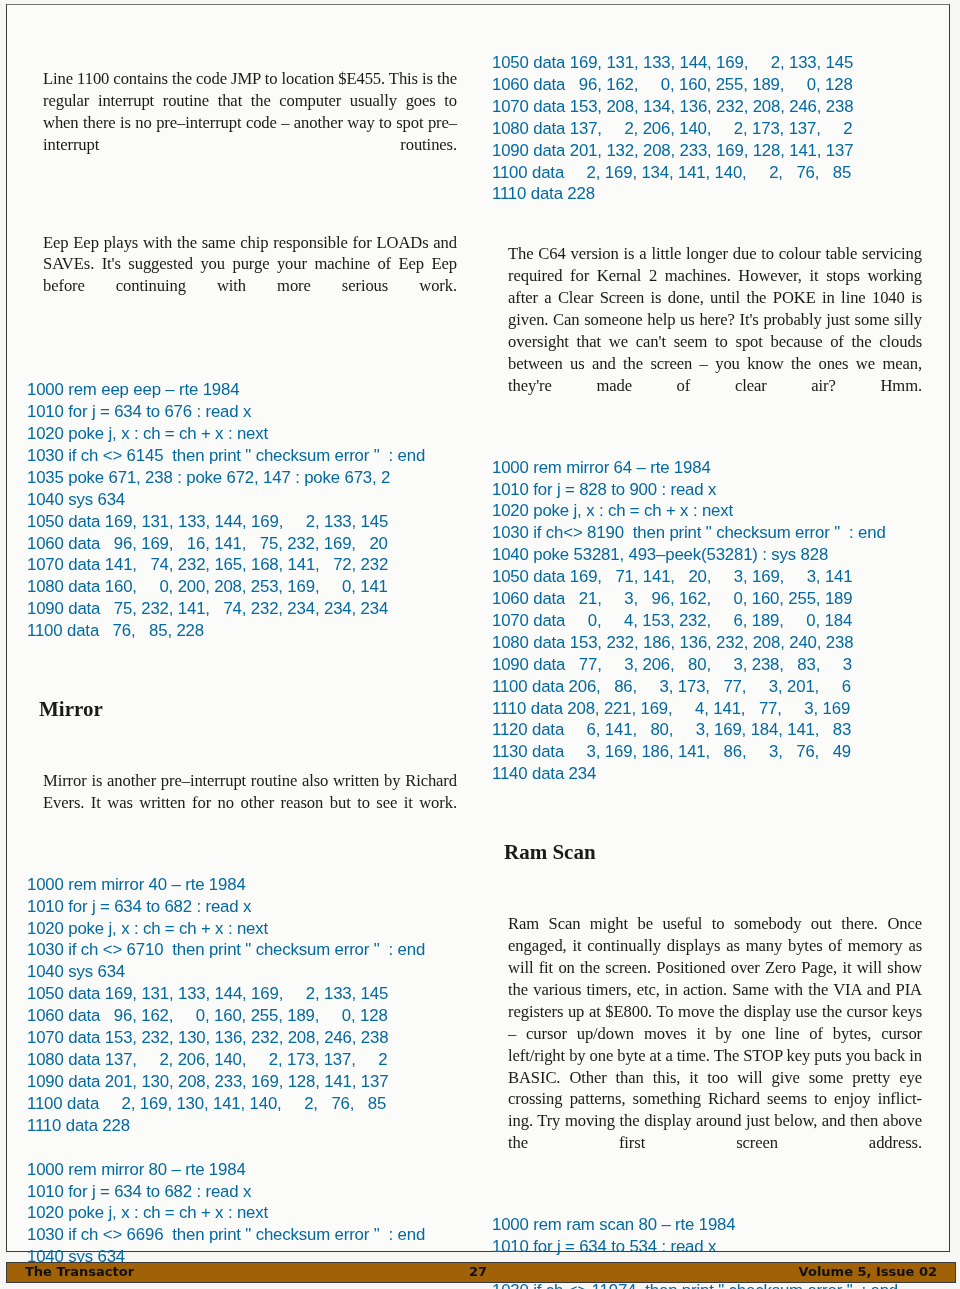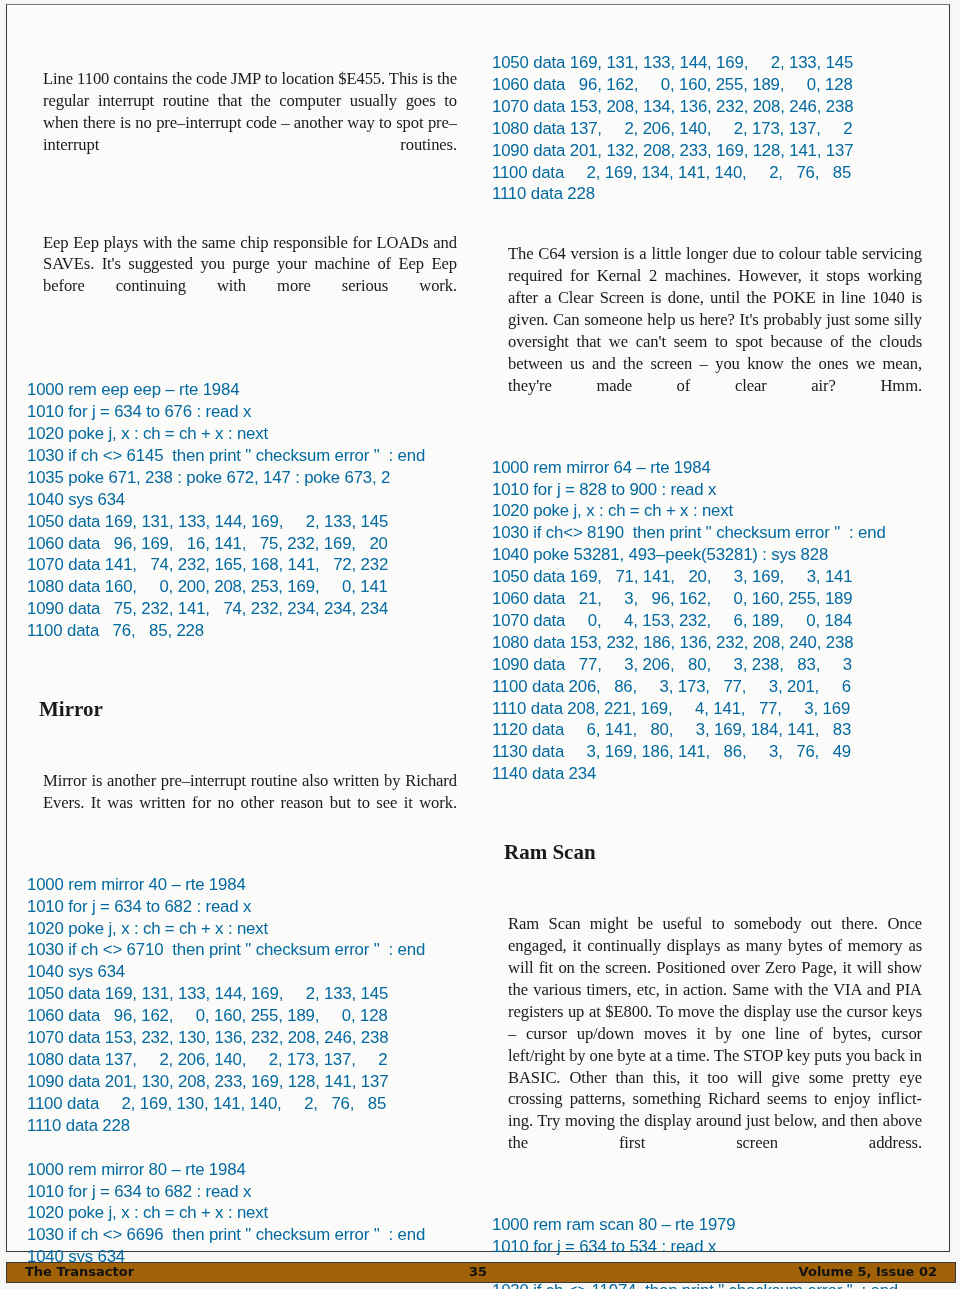--- a/index.html
+++ b/index.html
@@ -68,20 +68,20 @@
   <div class="code"><div>1050 data 169, 131, 133, 144, 169,     2, 133, 145</div><div>1060 data   96, 162,     0, 160, 255, 189,     0, 128</div><div>1070 data 153, 208, 134, 136, 232, 208, 246, 238</div><div>1080 data 137,     2, 206, 140,     2, 173, 137,     2</div><div>1090 data 201, 132, 208, 233, 169, 128, 141, 137</div><div>1100 data     2, 169, 134, 141, 140,     2,   76,   85</div><div>1110 data 228</div></div>
   <div class="gap1"></div>
   <p class="prose">The C64 version is a little longer due to colour table servicing required for Kernal 2 machines. However, it stops working after a Clear Screen is done, until the POKE in line 1040 is given. Can someone help us here? It's probably just some silly oversight that we can't seem to spot because of the clouds between us and the screen – you know the ones we mean, they're made of clear air? Hmm.</p>
   <div class="gap1"></div>
   <div class="code"><div>1000 rem mirror 64 – rte 1984</div><div>1010 for j = 828 to 900 : read x</div><div>1020 poke j, x : ch = ch + x : next</div><div>1030 if ch&lt;&gt; 8190  then print " checksum error "  : end</div><div>1040 poke 53281, 493–peek(53281) : sys 828</div><div>1050 data 169,   71, 141,   20,     3, 169,     3, 141</div><div>1060 data   21,     3,   96, 162,     0, 160, 255, 189</div><div>1070 data     0,     4, 153, 232,     6, 189,     0, 184</div><div>1080 data 153, 232, 186, 136, 232, 208, 240, 238</div><div>1090 data   77,     3, 206,   80,     3, 238,   83,     3</div><div>1100 data 206,   86,     3, 173,   77,     3, 201,     6</div><div>1110 data 208, 221, 169,     4, 141,   77,     3, 169</div><div>1120 data     6, 141,   80,     3, 169, 184, 141,   83</div><div>1130 data     3, 169, 186, 141,   86,     3,   76,   49</div><div>1140 data 234</div></div>
   <div class="gap2"></div>
   <h3 class="heading">Ram Scan</h3>
   <div class="gap1"></div>
   <p class="prose">Ram Scan might be useful to somebody out there. Once engaged, it continually displays as many bytes of memory as will fit on the screen. Positioned over Zero Page, it will show the various timers, etc, in action. Same with the VIA and PIA registers up at $E800. To move the display use the cursor keys – cursor up/down moves it by one line of bytes, cursor left/right by one byte at a time. The STOP key puts you back in BASIC. Other than this, it too will give some pretty eye crossing patterns, something Richard seems to enjoy inflict-ing. Try moving the display around just below, and then above the first screen address.</p>
   <div class="gap1"></div>
-  <div class="code"><div>1000 rem ram scan 80 – rte 1979</div><div>1010 for j = 634 to 534 : read x</div><div>1020 poke j, x : ch = ch + x : next</div><div>1030 if ch &lt;&gt; 11974  then print " checksum error "  : end</div><div>1040 sys 634</div></div>
+  <div class="code"><div>1000 rem ram scan 80 – rte 1984</div><div>1010 for j = 634 to 534 : read x</div><div>1020 poke j, x : ch = ch + x : next</div><div>1030 if ch &lt;&gt; 11974  then print " checksum error "  : end</div><div>1040 sys 634</div></div>
 </div>
 
 <div class="footer-frame">
   <span class="footer-left">The Transactor</span>
-  <span class="footer-center">35</span>
+  <span class="footer-center">27</span>
   <span class="footer-right">Volume 5, Issue 02</span>
 </div>
 
 </body></html>

